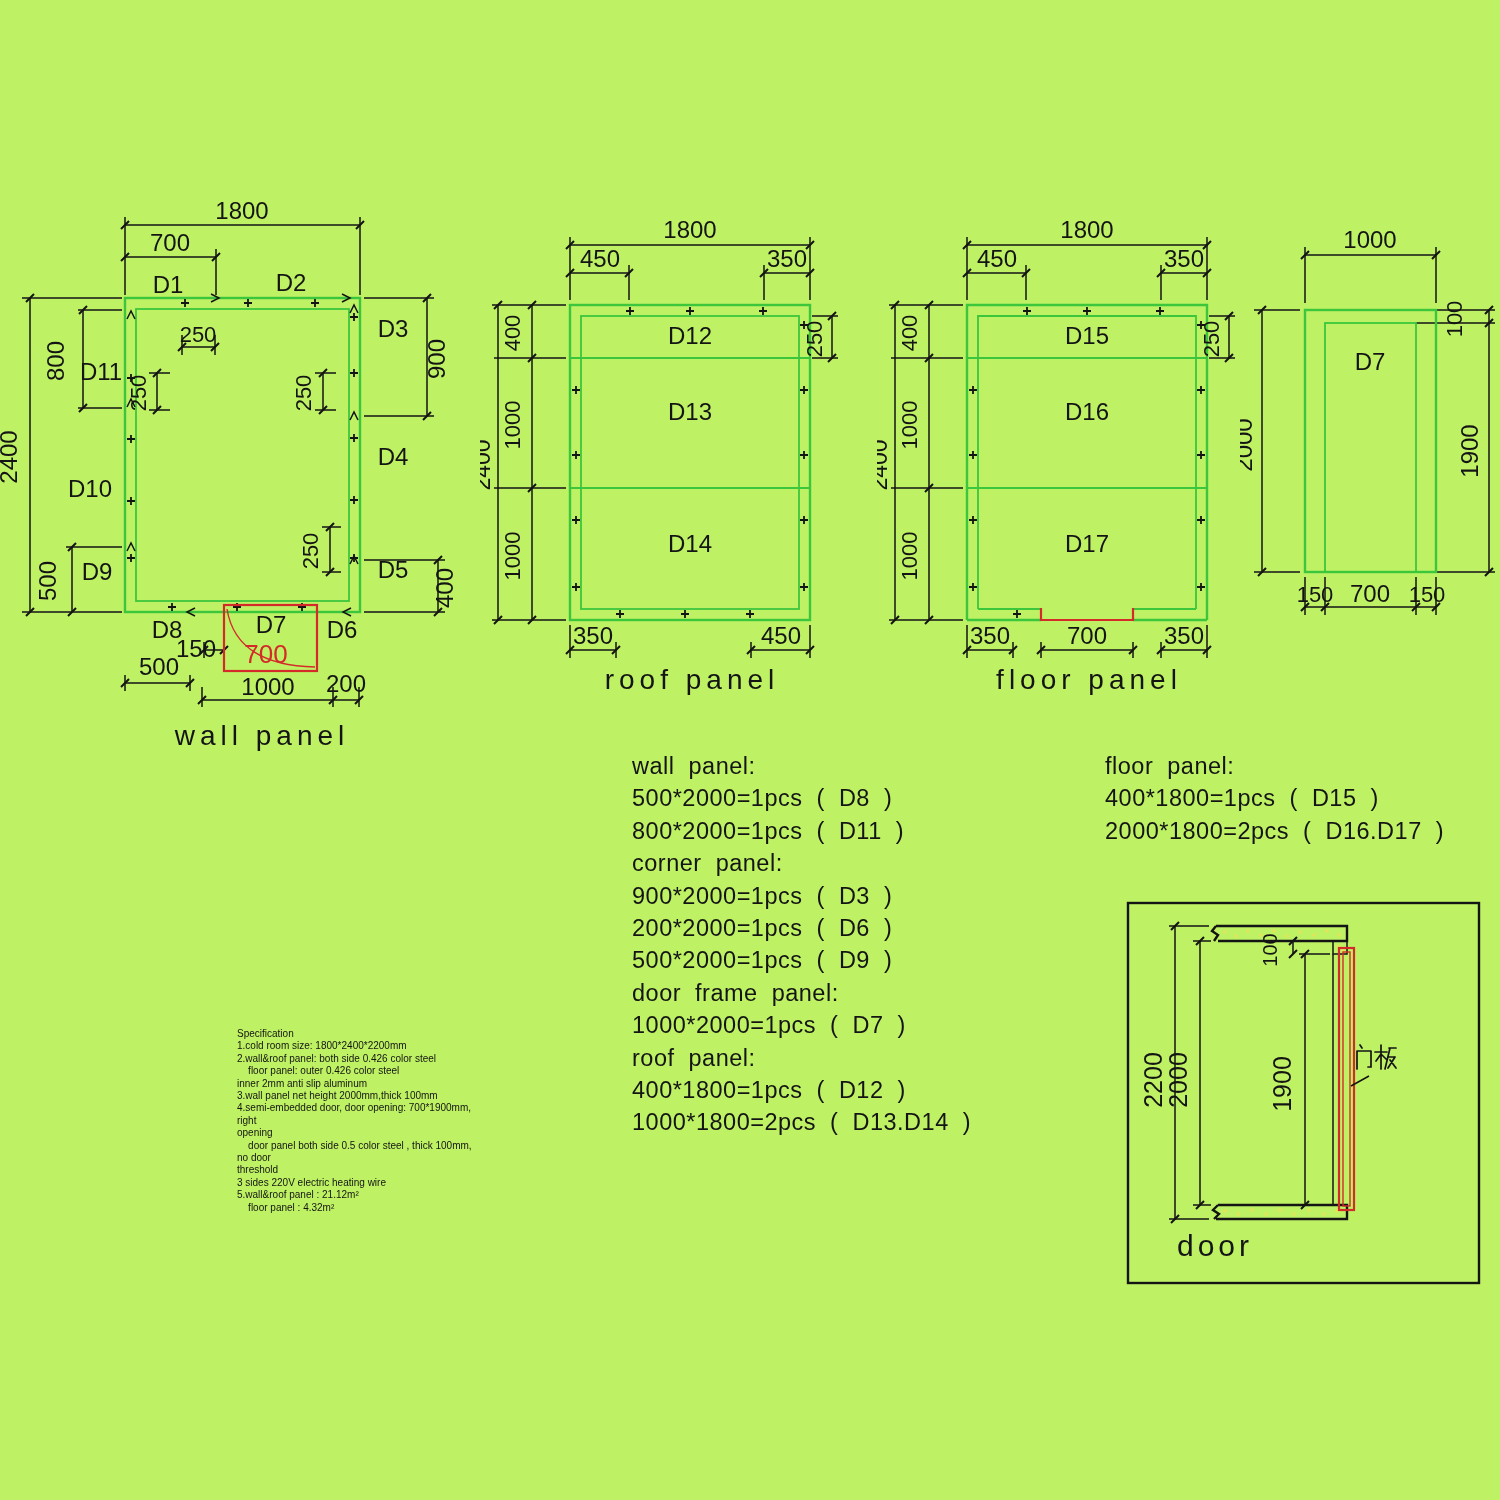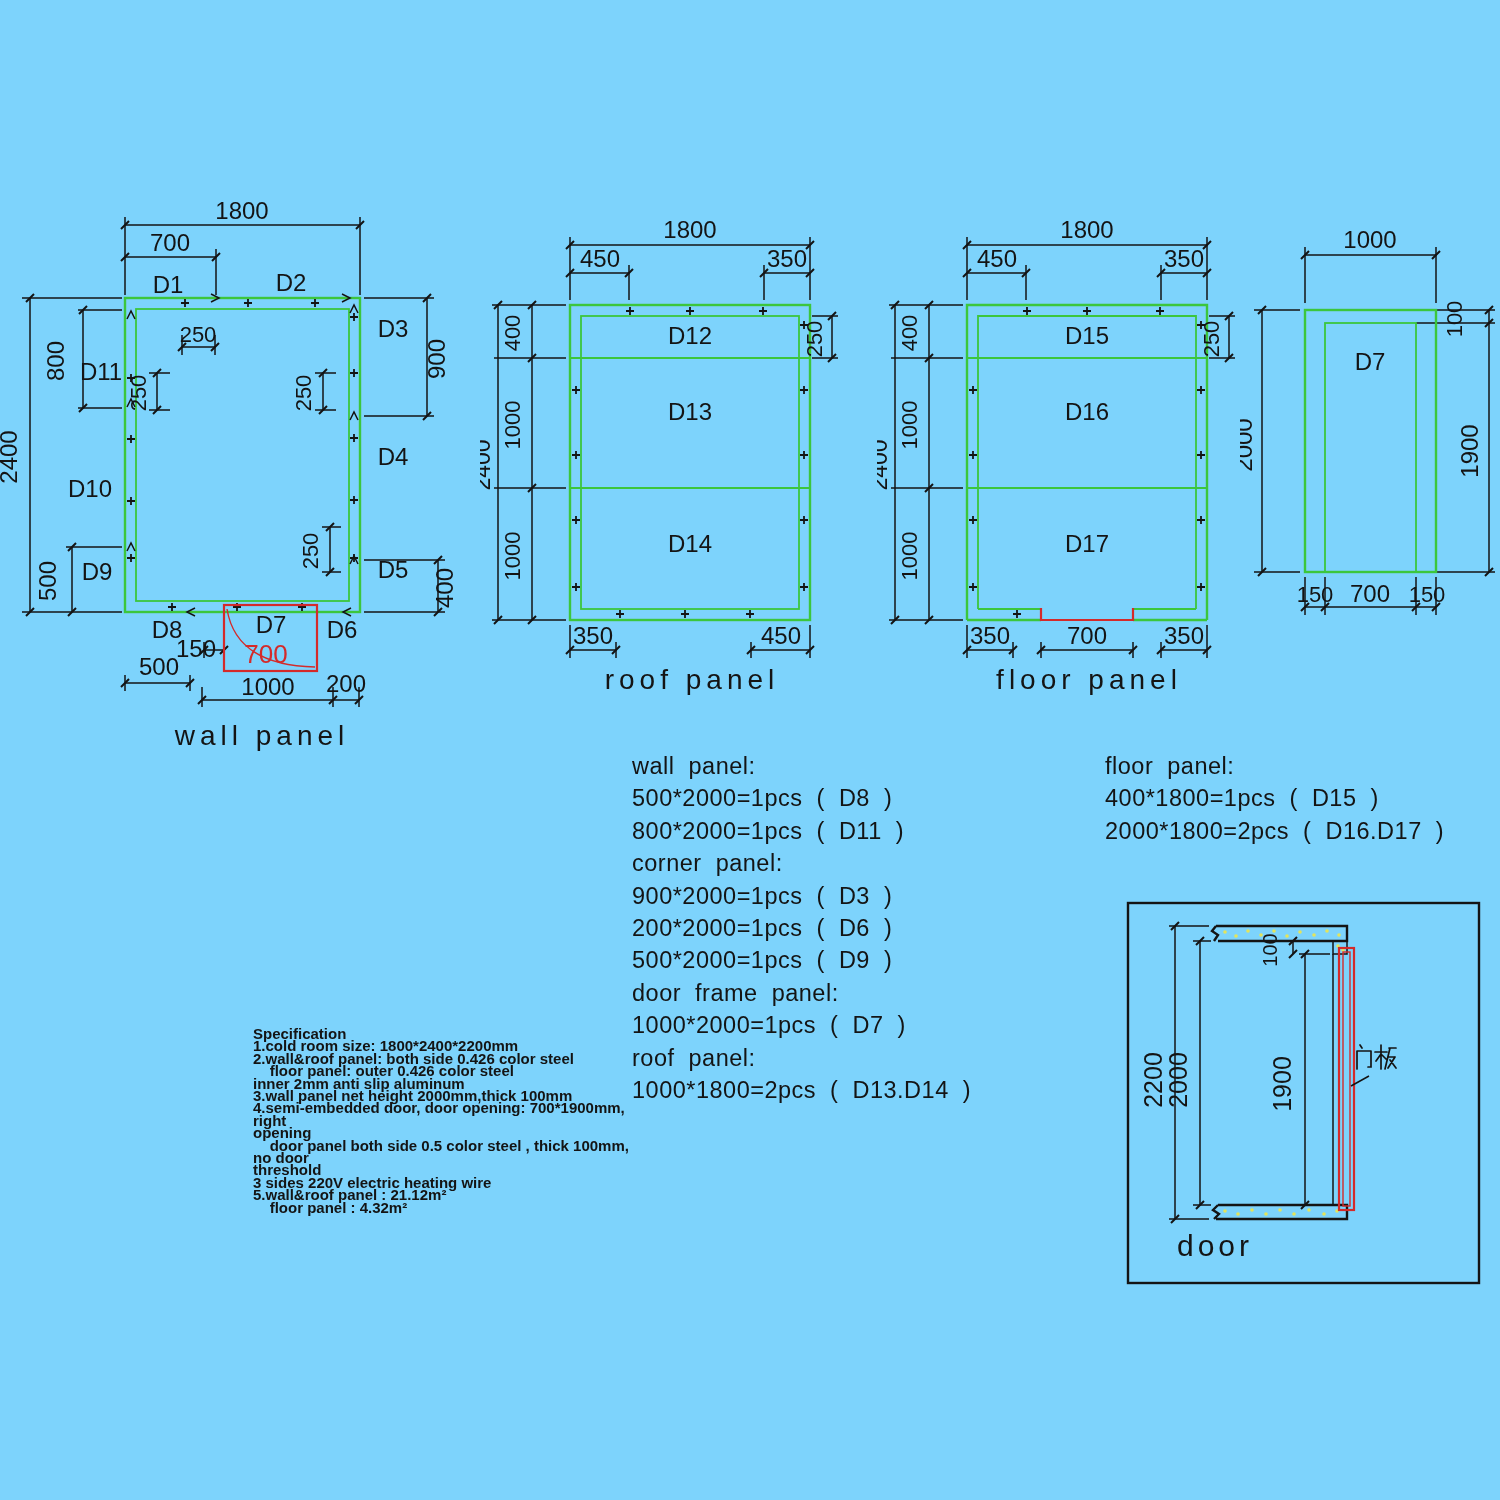--- a/index.html
+++ b/index.html
@@ -1,16 +1,16 @@
 <!DOCTYPE html>
 <html><head>
 <meta charset="utf-8">
 <style>
   html,body{margin:0;padding:0;background:#fff;}
-  #canvas{position:relative;width:1500px;height:1500px;background:#7dd3fc;overflow:hidden;
+  #canvas{position:relative;width:1500px;height:1500px;background:#bef264;overflow:hidden;
           font-family:"Liberation Sans",sans-serif;color:#111;}
   .abs{position:absolute;}
   svg text{fill:#141414;font-family:"Liberation Sans",sans-serif;font-size:24px;text-anchor:middle;}
   svg .t20{font-size:20px}
   svg .t22{font-size:22px}
   svg .t23{font-size:23px}
   svg .t25{font-size:25px}
   svg .t26{font-size:26px}
   svg .t28{font-size:28px;letter-spacing:5px}
   svg .t30{font-size:30px;letter-spacing:4px}
@@ -19,21 +19,21 @@
   .bl{stroke:#141414;stroke-width:1.5;fill:none}
   .bl2{stroke:#141414;stroke-width:2.4;fill:none}
   .tk{stroke:#141414;stroke-width:2;fill:none}
   .pl{stroke:#141414;stroke-width:1.8;fill:none}
   .rl{stroke:#d42a2a;stroke-width:2.2;fill:none}
   .rl2{stroke:#d42a2a;stroke-width:1.4;fill:none}
   .rtxt{fill:#d42a2a}
   .cjk{stroke:#141414;stroke-width:1.7;fill:none;stroke-linecap:round}
   .dot{fill:#e4e45a}
   .plist{position:absolute;font-size:23.5px;line-height:32.4px;letter-spacing:0.5px;word-spacing:7px;color:#141414;}
-  .spec{position:absolute;font-size:15px;font-weight:bold;line-height:12.4px;color:#141414;width:300px;margin-left:16px;}
+  .spec{position:absolute;font-size:10px;font-weight:normal;line-height:12.4px;color:#141414;width:300px;}
   .spec div{white-space:pre;}
 </style>
 </head>
 <body>
 
 <div id="canvas">
 
   <svg class="abs" style="left:0;top:195px" width="500" height="575" viewBox="0 0 500 575">
     <g>
       <path class="bl" d="M125 22V100 M360 22V100 M216 54V100 M125 30H360 M125 62H216
@@ -214,20 +214,21 @@
     <div>wall panel:</div>
     <div>500*2000=1pcs ( D8 )</div>
     <div>800*2000=1pcs ( D11 )</div>
     <div>corner panel:</div>
     <div>900*2000=1pcs ( D3 )</div>
     <div>200*2000=1pcs ( D6 )</div>
     <div>500*2000=1pcs ( D9 )</div>
     <div>door frame panel:</div>
     <div>1000*2000=1pcs ( D7 )</div>
     <div>roof panel:</div>
+    <div>400*1800=1pcs ( D12 )</div>
     <div>1000*1800=2pcs ( D13.D14 )</div>
   </div>
   <div class="plist" style="left:1105px;top:750px">
     <div>floor panel:</div>
     <div>400*1800=1pcs ( D15 )</div>
     <div>2000*1800=2pcs ( D16.D17 )</div>
   </div>
 
   <div class="spec" style="left:237px;top:1028px">
     <div>Specification</div>

